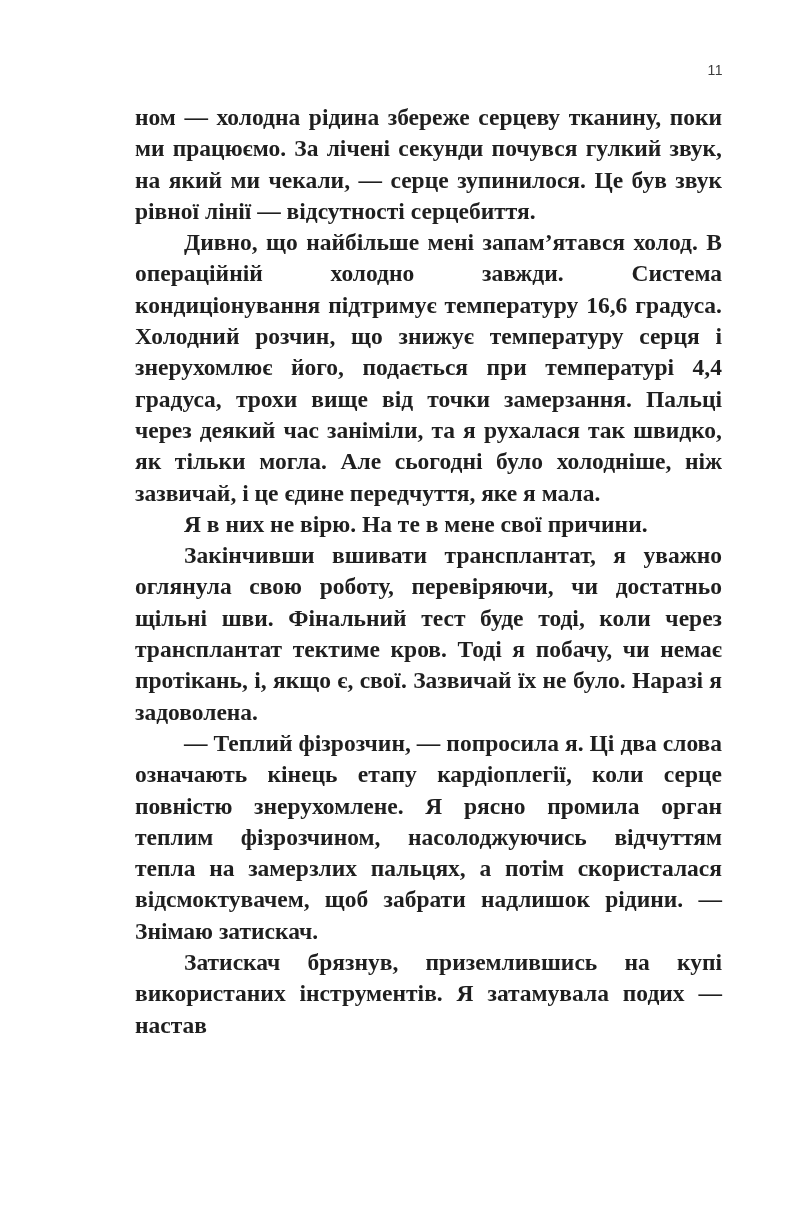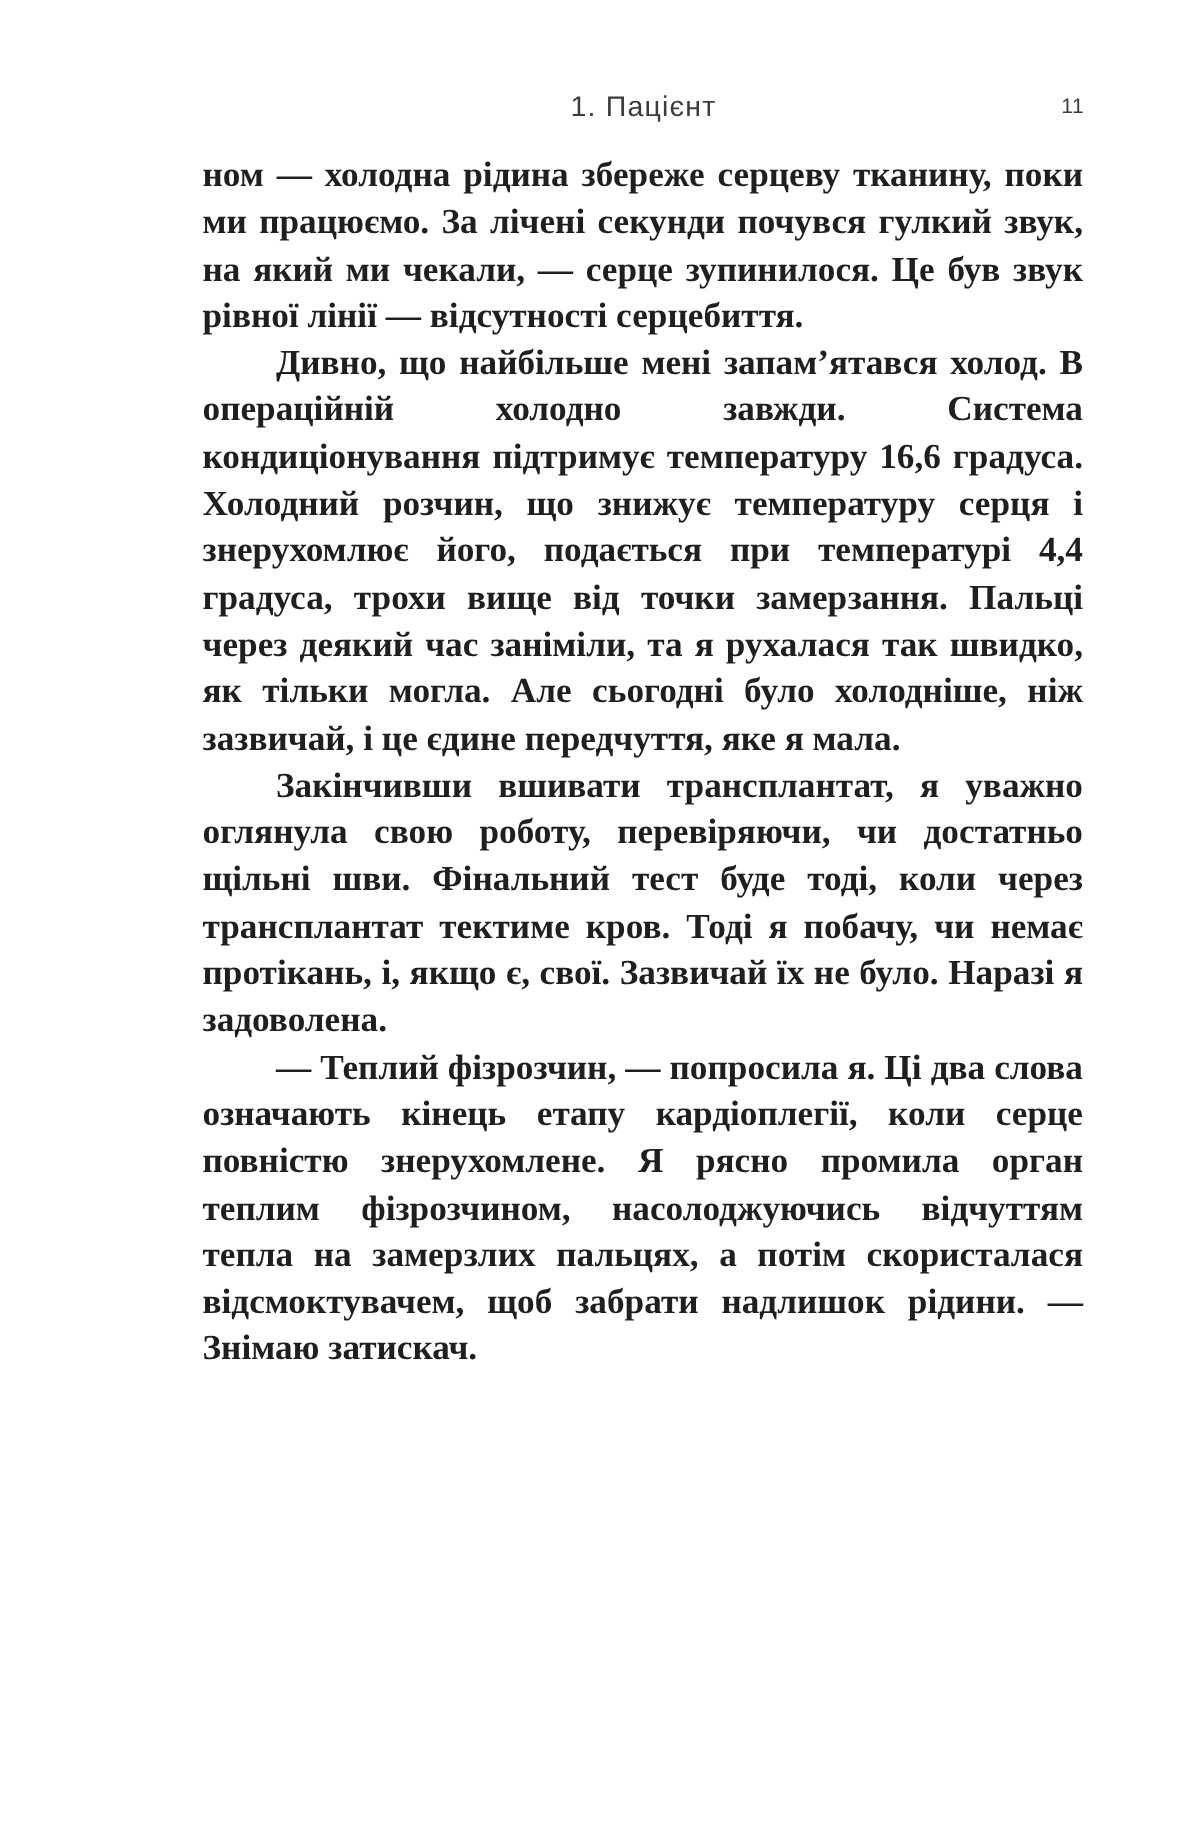--- a/index.html
+++ b/index.html
@@ -60,24 +60,25 @@
   .body-text p.indented {
     text-indent: 49px;
   }
 </style>
 </head>
 <body>
 
 <div class="page">
 
   <div class="running-header">
-    <div class="chapter-title">1. Пацієнт</div>
     <div class="page-number">11</div>
   </div>
 
   <div class="body-text">
     <p>ном — холодна рідина збереже серцеву тканину, поки ми працюємо. За лічені секунди почувся гулкий звук, на який ми чекали, — серце зупинилося. Це був звук рівної лінії — відсутності серцебиття.</p>
     <p class="indented">Дивно, що найбільше мені запам’ятався холод. В операційній холодно завжди. Система кондиціонування підтримує температуру 16,6 градуса. Холодний розчин, що знижує температуру серця і знерухомлює його, подається при температурі 4,4 градуса, трохи вище від точки замерзання. Пальці через деякий час заніміли, та я рухалася так швидко, як тільки могла. Але сьогодні було холодніше, ніж зазвичай, і це єдине передчуття, яке я мала.</p>
+    <p class="indented">Я в них не вірю. На те в мене свої причини.</p>
     <p class="indented">Закінчивши вшивати трансплантат, я уважно оглянула свою роботу, перевіряючи, чи достатньо щільні шви. Фінальний тест буде тоді, коли через трансплантат тектиме кров. Тоді я побачу, чи немає протікань, і, якщо є, свої. Зазвичай їх не було. Наразі я задоволена.</p>
     <p class="indented">— Теплий фізрозчин, — попросила я. Ці два слова означають кінець етапу кардіоплегії, коли серце повністю знерухомлене. Я рясно промила орган теплим фізрозчином, насолоджуючись відчуттям тепла на замерзлих пальцях, а потім скористалася відсмоктувачем, щоб забрати надлишок рідини. — Знімаю затискач.</p>
+    <p class="indented">Затискач брязнув, приземлившись на купі використаних інструментів. Я затамувала подих — настав</p>
   </div>
 
 </div>
 
 </body></html>

